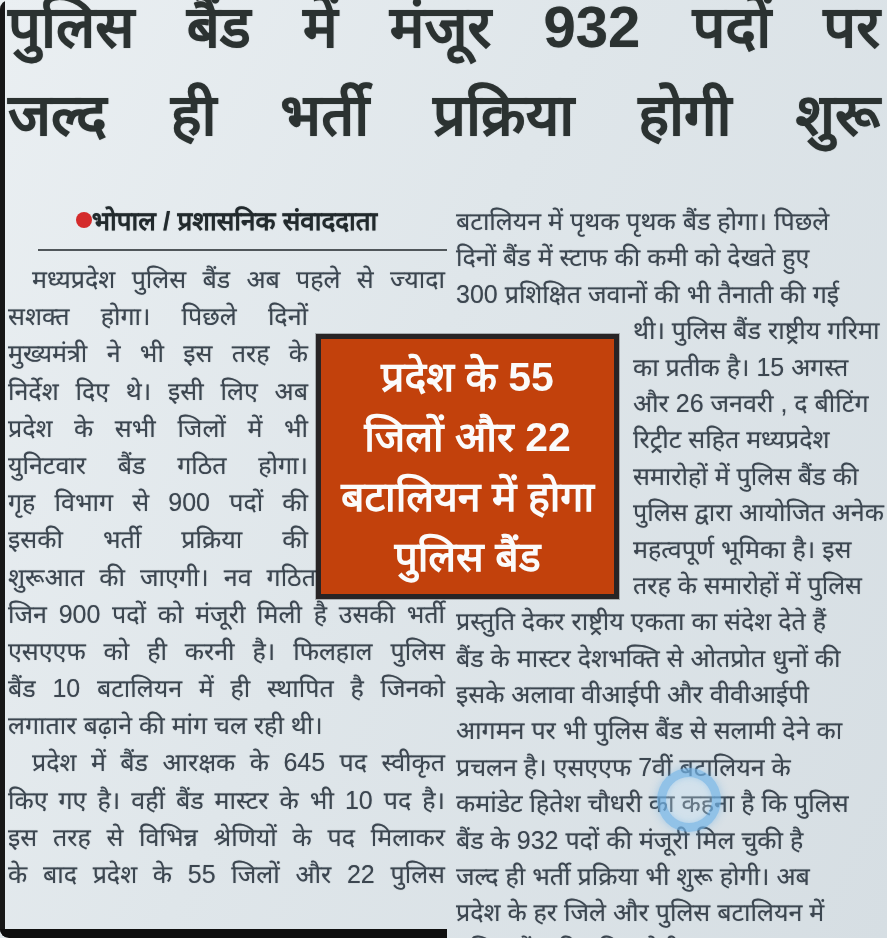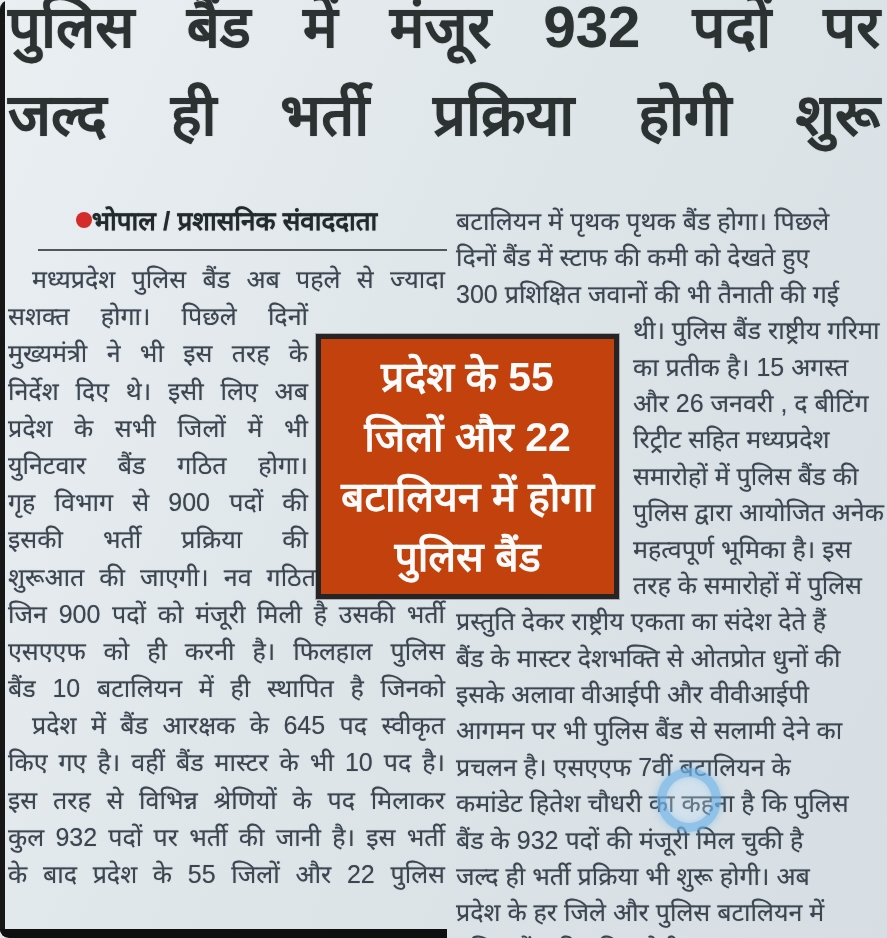--- a/index.html
+++ b/index.html
@@ -84,24 +84,24 @@
     <div class="ln n">मुख्यमंत्री ने भी इस तरह के</div>
     <div class="ln n">निर्देश दिए थे। इसी लिए अब</div>
     <div class="ln n">प्रदेश के सभी जिलों में भी</div>
     <div class="ln n">युनिटवार बैंड गठित होगा।</div>
     <div class="ln n">गृह विभाग से 900 पदों की</div>
     <div class="ln n">इसकी भर्ती प्रक्रिया की</div>
     <div class="ln">शुरूआत की जाएगी। नव गठित बैंड के लिए</div>
     <div class="ln">जिन 900 पदों को मंजूरी मिली है उसकी भर्ती</div>
     <div class="ln">एसएएफ को ही करनी है। फिलहाल पुलिस</div>
     <div class="ln">बैंड 10 बटालियन में ही स्थापित है जिनको</div>
+    <div class="ln s">लगातार बढ़ाने की मांग चल रही थी।</div>
     <div class="ln ind">प्रदेश में बैंड आरक्षक के 645 पद स्वीकृत</div>
     <div class="ln">किए गए है। वहीं बैंड मास्टर के भी 10 पद है।</div>
     <div class="ln">इस तरह से विभिन्न श्रेणियों के पद मिलाकर</div>
-    <div class="ln">कुल 932 पदों पर भर्ती की जानी है। इस भर्ती</div>
     <div class="ln">के बाद प्रदेश के 55 जिलों और 22 पुलिस</div>
   </div>
 
   <div class="rcol bodytext">
     <div class="ln">बटालियन में पृथक पृथक बैंड होगा। पिछले</div>
     <div class="ln">दिनों बैंड में स्टाफ की कमी को देखते हुए</div>
     <div class="ln">300 प्रशिक्षित जवानों की भी तैनाती की गई</div>
     <div class="ln n">थी। पुलिस बैंड राष्ट्रीय गरिमा</div>
     <div class="ln n">का प्रतीक है। 15 अगस्त</div>
     <div class="ln n">और 26 जनवरी , द बीटिंग</div>

